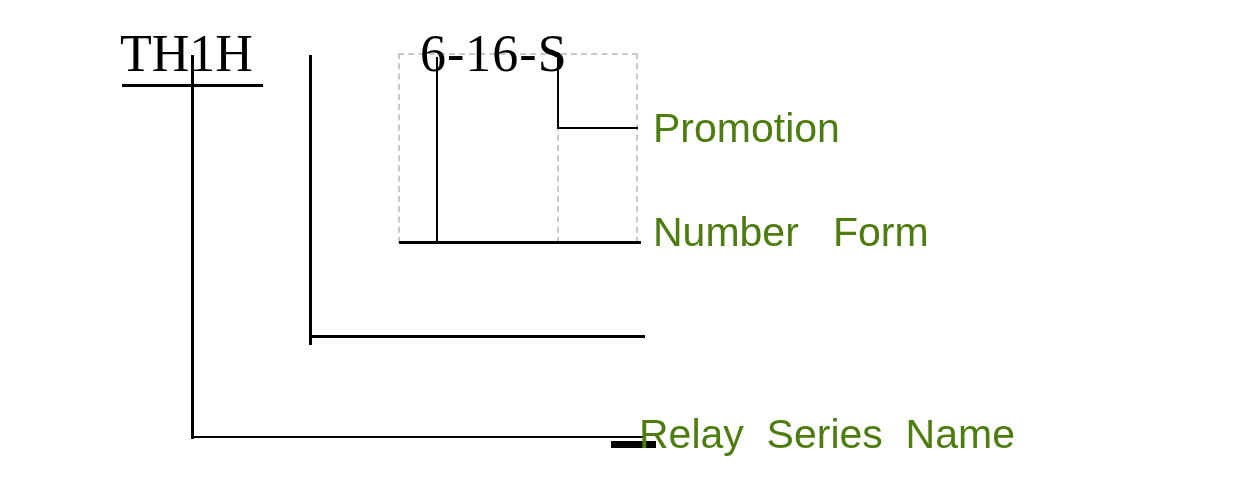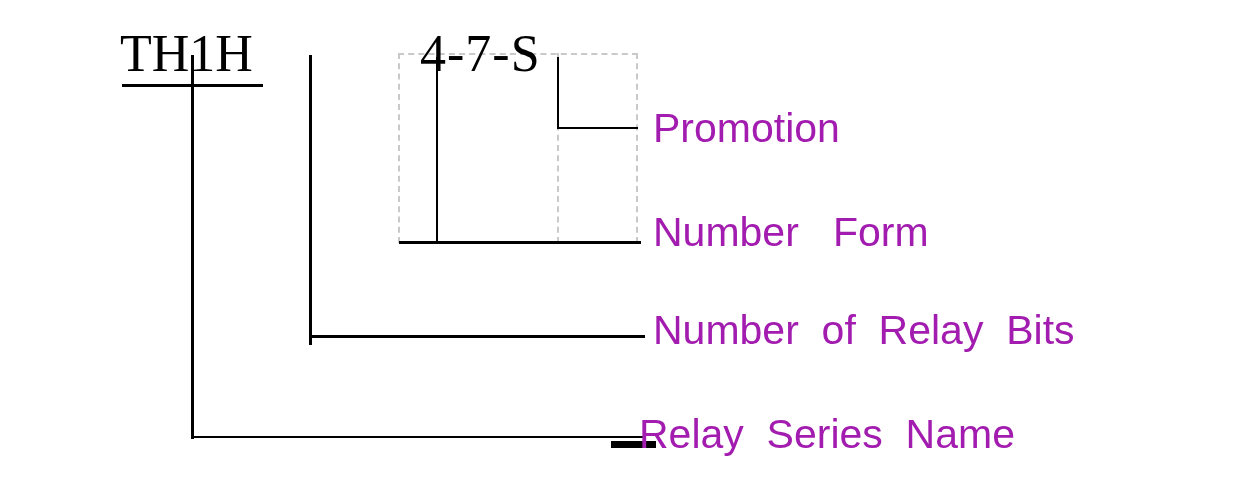--- a/index.html
+++ b/index.html
@@ -35,21 +35,21 @@
     left:122px; top:84px;
     width:141px; height:3px;
     background:#000000;
   }
 
   
   .label{
     position:absolute;
     font-family:"Liberation Sans", sans-serif;
     font-size:41px;
-    color:#a21caf;
+    color:#4d7c0f;
     white-space:pre;
     line-height:1;
   }
   #label-promotion{ left:653px; top:108px; }
   #label-contact{   left:653px; top:212px; }
   #label-number{    left:653px; top:310px; }
   #label-name{      left:639px; top:414px; }
   .dash-v{
     position:absolute;
     width:0;
@@ -82,36 +82,35 @@
 <div id="stage">
 
   <div class="dash-h" style="left:398px; top:53px; width:240px;"></div>
   <div class="dash-v" style="left:398px; top:53px; height:190px;"></div>
   <div class="dash-v" style="left:557px; top:53px; height:190px;"></div>
   <div class="dash-v" style="left:636px; top:53px; height:190px;"></div>
 
   <div class="code" id="code-series">TH1H</div>
   <div class="code-underline"></div>
 
-  <div class="code" id="code-suffix">4-7-S</div>
+  <div class="code" id="code-suffix">6-16-S</div>
 
   <div class="ln-v thin" style="left:557px; top:57px; height:72px;"></div>
   <div class="ln-h thin" style="left:557px; top:127px; width:81px;"></div>
 
   <div class="ln-v thin" style="left:436px; top:57px; height:187px;"></div>
   <div class="ln-h" style="left:399px; top:241px; width:242px;"></div>
 
   <div class="ln-v" style="left:309px; top:55px; height:290px;"></div>
   <div class="ln-h" style="left:309px; top:335px; width:336px;"></div>
 
   <div class="ln-v" style="left:191px; top:55px; height:384px;"></div>
   <div class="ln-h thin" style="left:191px; top:436px; width:455px;"></div>
   <div class="ln-h thick" style="left:611px; top:441px; width:45px;"></div>
 
   <div class="label" id="label-promotion">Promotion</div>
 
   <div class="label" id="label-contact">Number   Form</div>
 
-  <div class="label" id="label-number">Number  of  Relay  Bits</div>
 
   <div class="label" id="label-name">Relay  Series  Name</div>
 
 </div>
 
 </body></html>

